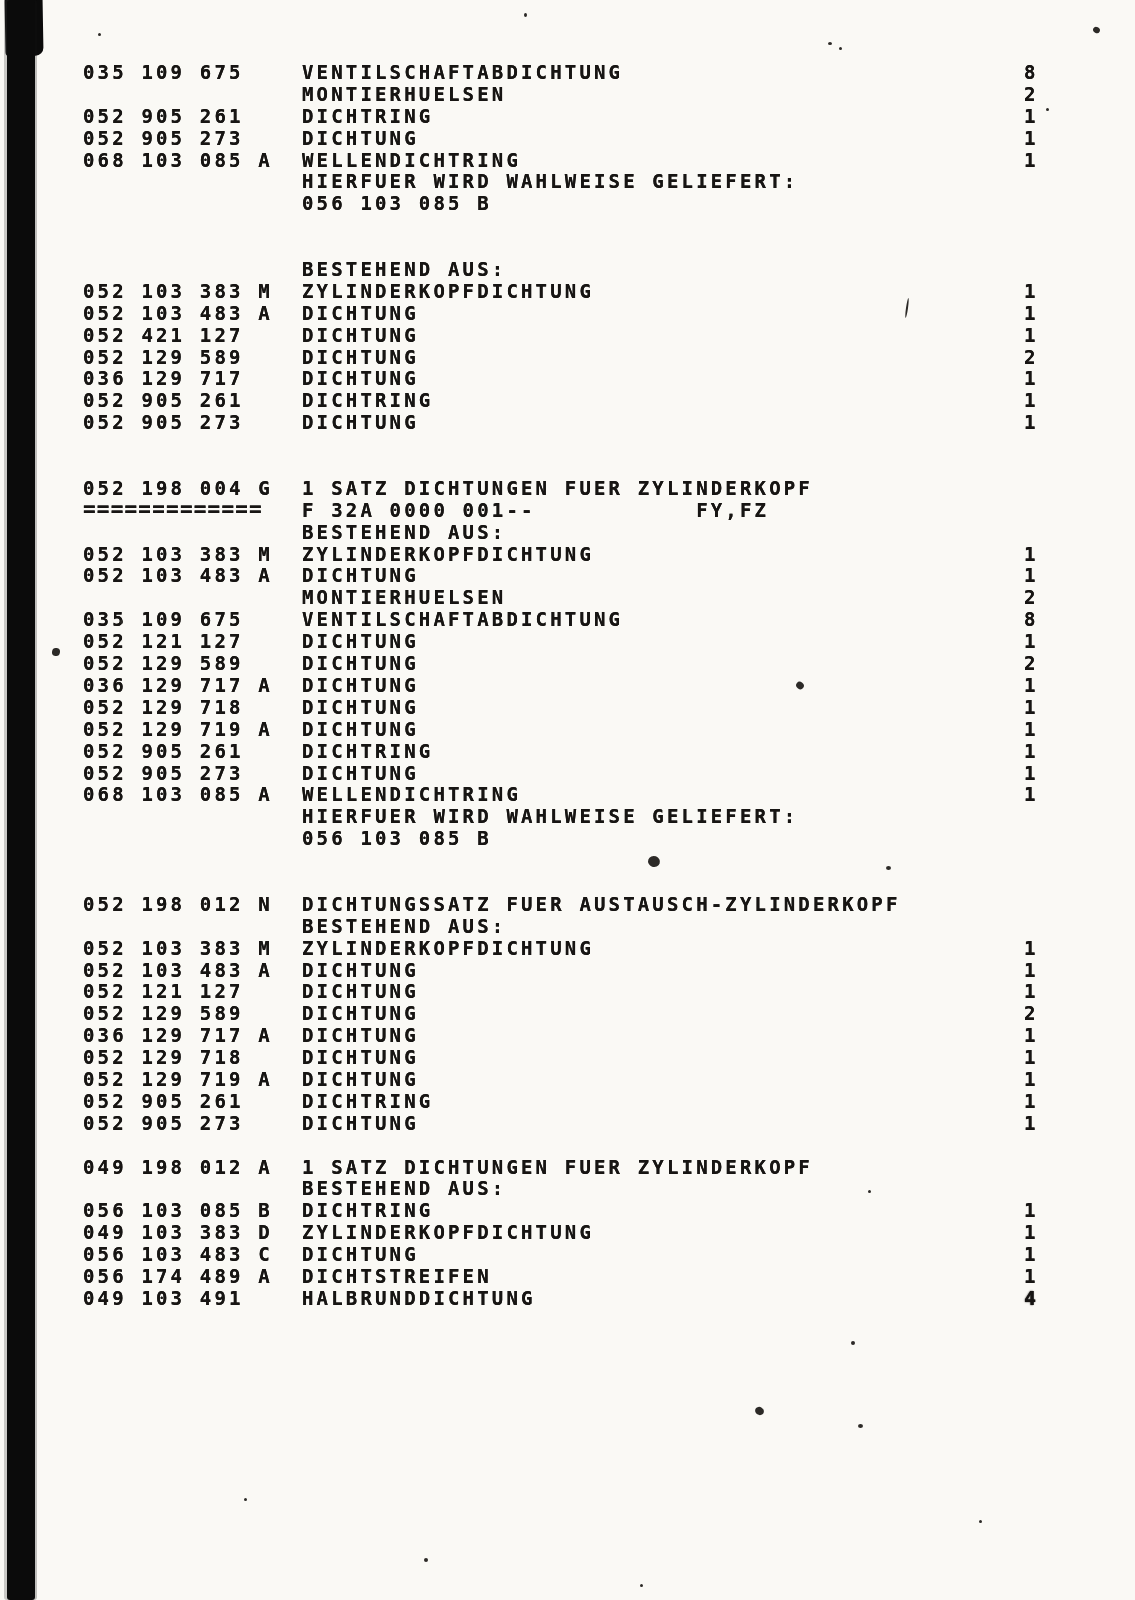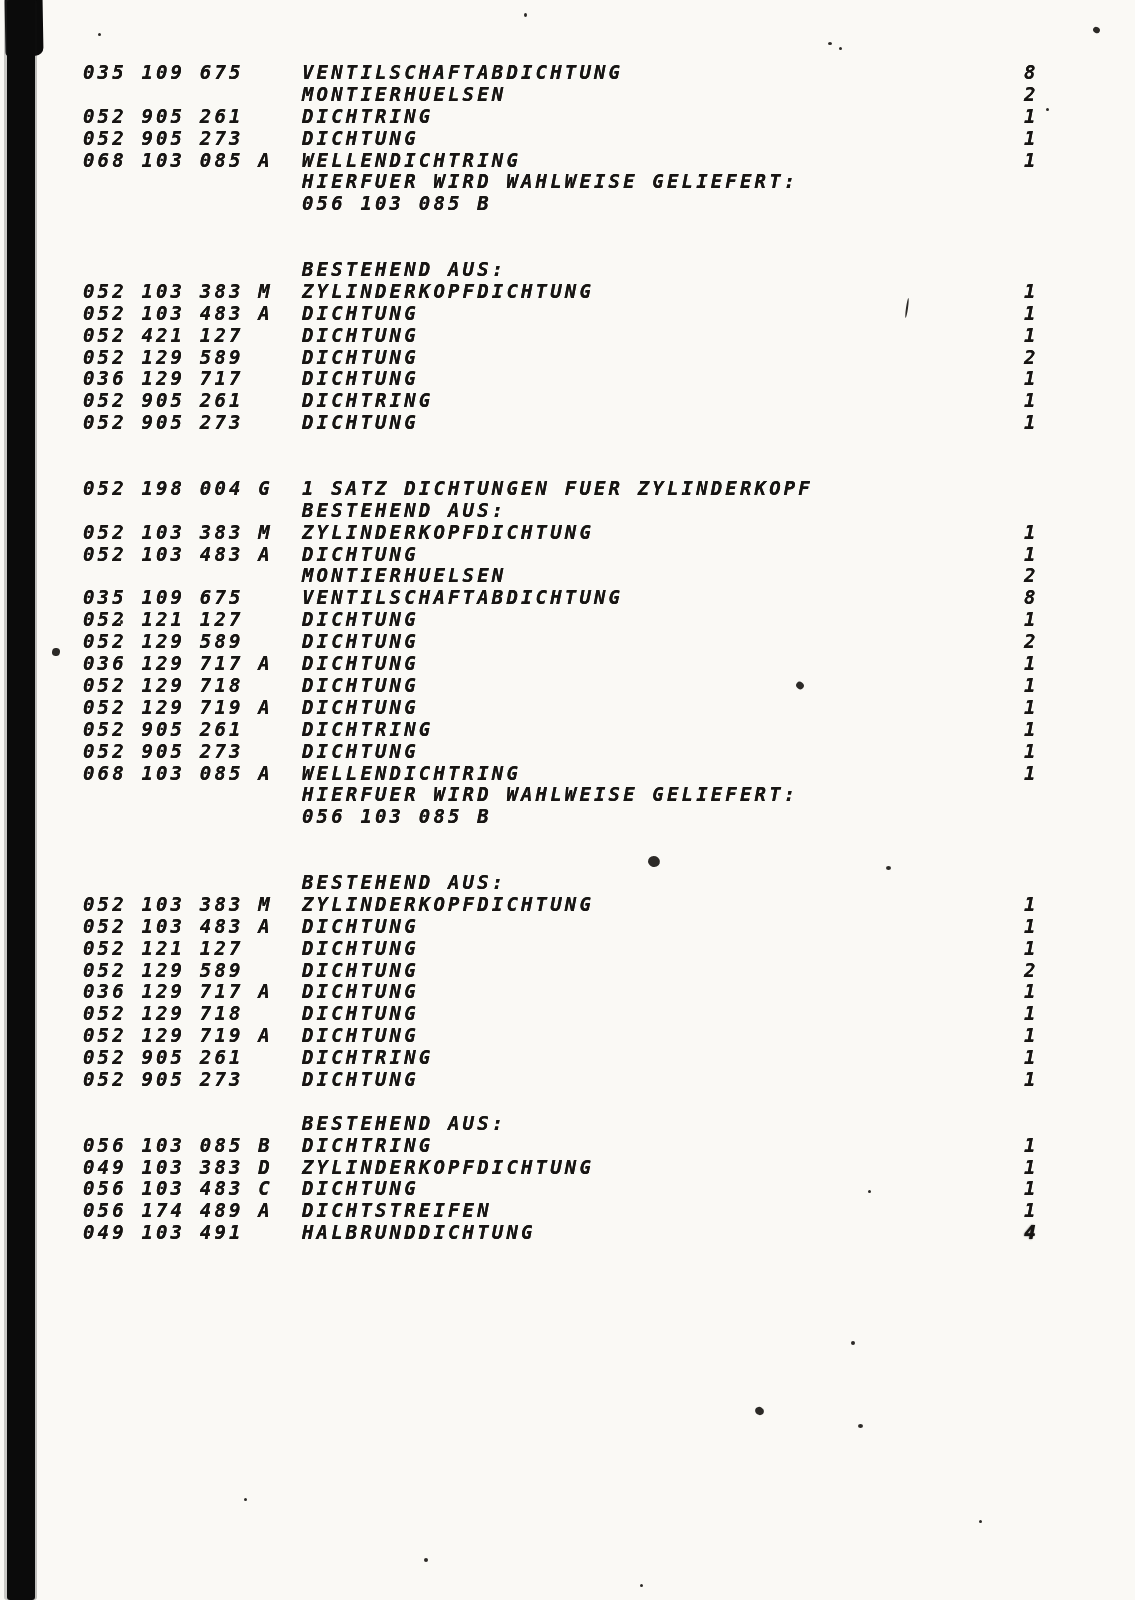--- a/index.html
+++ b/index.html
@@ -7,21 +7,20 @@
     width:1135px;height:1600px;
     background:#e9e7e1;
     overflow:hidden;
     font-family:"DejaVu Sans Mono", monospace;
   }
   .page{
     position:relative;
     width:1135px;height:1600px;
     background:var(--paper,#faf9f5);
     overflow:hidden;
-    font-style:italic;
   }
   
   .edge-bar{
     position:absolute;left:7px;top:0;bottom:0;width:28px;
     background:var(--edge,#0b0b0b);
     border-radius:3px;
     box-shadow:2px 0 0 rgba(20,20,20,.25), -3px 0 0 rgba(60,60,60,.25);
   }
   .edge-cap{
     position:absolute;left:5px;top:-6px;width:38px;height:62px;
@@ -105,48 +104,51 @@
       <div class="line"><span class="part">052 103 383 M</span><span class="desc">ZYLINDERKOPFDICHTUNG</span><span class="qty">1</span></div>
       <div class="line"><span class="part">052 103 483 A</span><span class="desc">DICHTUNG</span><span class="qty">1</span></div>
       <div class="line"><span class="part">052 421 127</span><span class="desc">DICHTUNG</span><span class="qty">1</span></div>
       <div class="line"><span class="part">052 129 589</span><span class="desc">DICHTUNG</span><span class="qty">2</span></div>
       <div class="line"><span class="part">036 129 717</span><span class="desc">DICHTUNG</span><span class="qty">1</span></div>
       <div class="line"><span class="part">052 905 261</span><span class="desc">DICHTRING</span><span class="qty">1</span></div>
       <div class="line"><span class="part">052 905 273</span><span class="desc">DICHTUNG</span><span class="qty">1</span></div>
       <div class="line"><span class="part"></span><span class="desc"></span><span class="qty"></span></div>
       <div class="line"><span class="part"></span><span class="desc"></span><span class="qty"></span></div>
       <div class="line"><span class="part">052 198 004 G</span><span class="desc">1 SATZ DICHTUNGEN FUER ZYLINDERKOPF</span><span class="qty"></span></div>
+      <div class="line marker"><span class="part">=============</span><span class="desc">F 32A 0000 001--           FY,FZ</span><span class="qty"></span></div>
       <div class="line"><span class="part"></span><span class="desc">BESTEHEND AUS:</span><span class="qty"></span></div>
       <div class="line"><span class="part">052 103 383 M</span><span class="desc">ZYLINDERKOPFDICHTUNG</span><span class="qty">1</span></div>
       <div class="line"><span class="part">052 103 483 A</span><span class="desc">DICHTUNG</span><span class="qty">1</span></div>
       <div class="line"><span class="part"></span><span class="desc">MONTIERHUELSEN</span><span class="qty">2</span></div>
       <div class="line"><span class="part">035 109 675</span><span class="desc">VENTILSCHAFTABDICHTUNG</span><span class="qty">8</span></div>
       <div class="line"><span class="part">052 121 127</span><span class="desc">DICHTUNG</span><span class="qty">1</span></div>
       <div class="line"><span class="part">052 129 589</span><span class="desc">DICHTUNG</span><span class="qty">2</span></div>
       <div class="line"><span class="part">036 129 717 A</span><span class="desc">DICHTUNG</span><span class="qty">1</span></div>
       <div class="line"><span class="part">052 129 718</span><span class="desc">DICHTUNG</span><span class="qty">1</span></div>
       <div class="line"><span class="part">052 129 719 A</span><span class="desc">DICHTUNG</span><span class="qty">1</span></div>
       <div class="line"><span class="part">052 905 261</span><span class="desc">DICHTRING</span><span class="qty">1</span></div>
       <div class="line"><span class="part">052 905 273</span><span class="desc">DICHTUNG</span><span class="qty">1</span></div>
       <div class="line"><span class="part">068 103 085 A</span><span class="desc">WELLENDICHTRING</span><span class="qty">1</span></div>
       <div class="line"><span class="part"></span><span class="desc">HIERFUER WIRD WAHLWEISE GELIEFERT:</span><span class="qty"></span></div>
       <div class="line"><span class="part"></span><span class="desc">056 103 085 B</span><span class="qty"></span></div>
       <div class="line"><span class="part"></span><span class="desc"></span><span class="qty"></span></div>
       <div class="line"><span class="part"></span><span class="desc"></span><span class="qty"></span></div>
+      <div class="line"><span class="part">052 198 012 N</span><span class="desc">DICHTUNGSSATZ FUER AUSTAUSCH-ZYLINDERKOPF</span><span class="qty"></span></div>
       <div class="line"><span class="part"></span><span class="desc">BESTEHEND AUS:</span><span class="qty"></span></div>
       <div class="line"><span class="part">052 103 383 M</span><span class="desc">ZYLINDERKOPFDICHTUNG</span><span class="qty">1</span></div>
       <div class="line"><span class="part">052 103 483 A</span><span class="desc">DICHTUNG</span><span class="qty">1</span></div>
       <div class="line"><span class="part">052 121 127</span><span class="desc">DICHTUNG</span><span class="qty">1</span></div>
       <div class="line"><span class="part">052 129 589</span><span class="desc">DICHTUNG</span><span class="qty">2</span></div>
       <div class="line"><span class="part">036 129 717 A</span><span class="desc">DICHTUNG</span><span class="qty">1</span></div>
       <div class="line"><span class="part">052 129 718</span><span class="desc">DICHTUNG</span><span class="qty">1</span></div>
       <div class="line"><span class="part">052 129 719 A</span><span class="desc">DICHTUNG</span><span class="qty">1</span></div>
       <div class="line"><span class="part">052 905 261</span><span class="desc">DICHTRING</span><span class="qty">1</span></div>
       <div class="line"><span class="part">052 905 273</span><span class="desc">DICHTUNG</span><span class="qty">1</span></div>
       <div class="line"><span class="part"></span><span class="desc"></span><span class="qty"></span></div>
+      <div class="line"><span class="part">049 198 012 A</span><span class="desc">1 SATZ DICHTUNGEN FUER ZYLINDERKOPF</span><span class="qty"></span></div>
       <div class="line"><span class="part"></span><span class="desc">BESTEHEND AUS:</span><span class="qty"></span></div>
       <div class="line"><span class="part">056 103 085 B</span><span class="desc">DICHTRING</span><span class="qty">1</span></div>
       <div class="line"><span class="part">049 103 383 D</span><span class="desc">ZYLINDERKOPFDICHTUNG</span><span class="qty">1</span></div>
       <div class="line"><span class="part">056 103 483 C</span><span class="desc">DICHTUNG</span><span class="qty">1</span></div>
       <div class="line"><span class="part">056 174 489 A</span><span class="desc">DICHTSTREIFEN</span><span class="qty">1</span></div>
       <div class="line"><span class="part">049 103 491</span><span class="desc">HALBRUNDDICHTUNG</span><span class="qty qty-bold">4</span></div>
     </div>
 
   <div class="noise">
     <span class="n1"></span>

